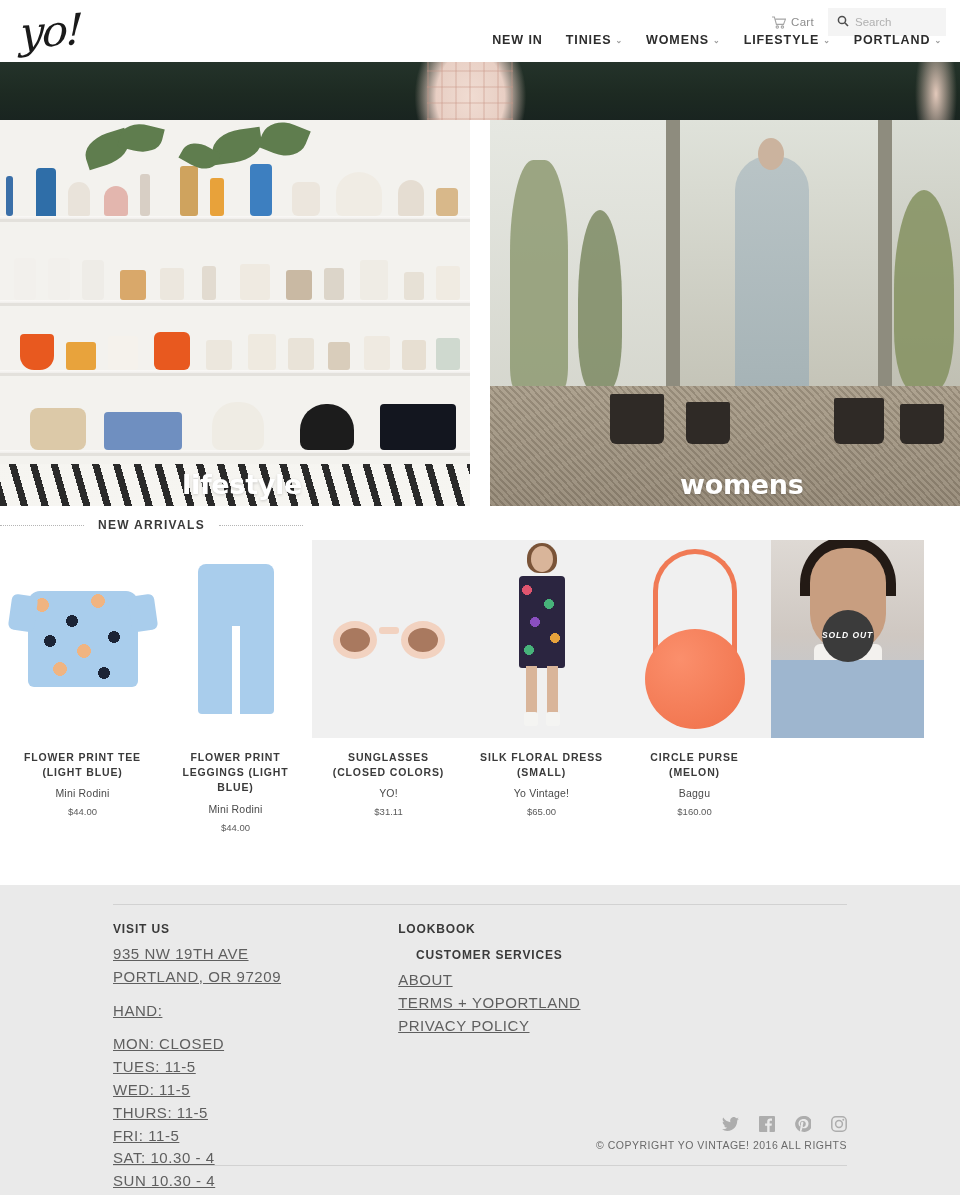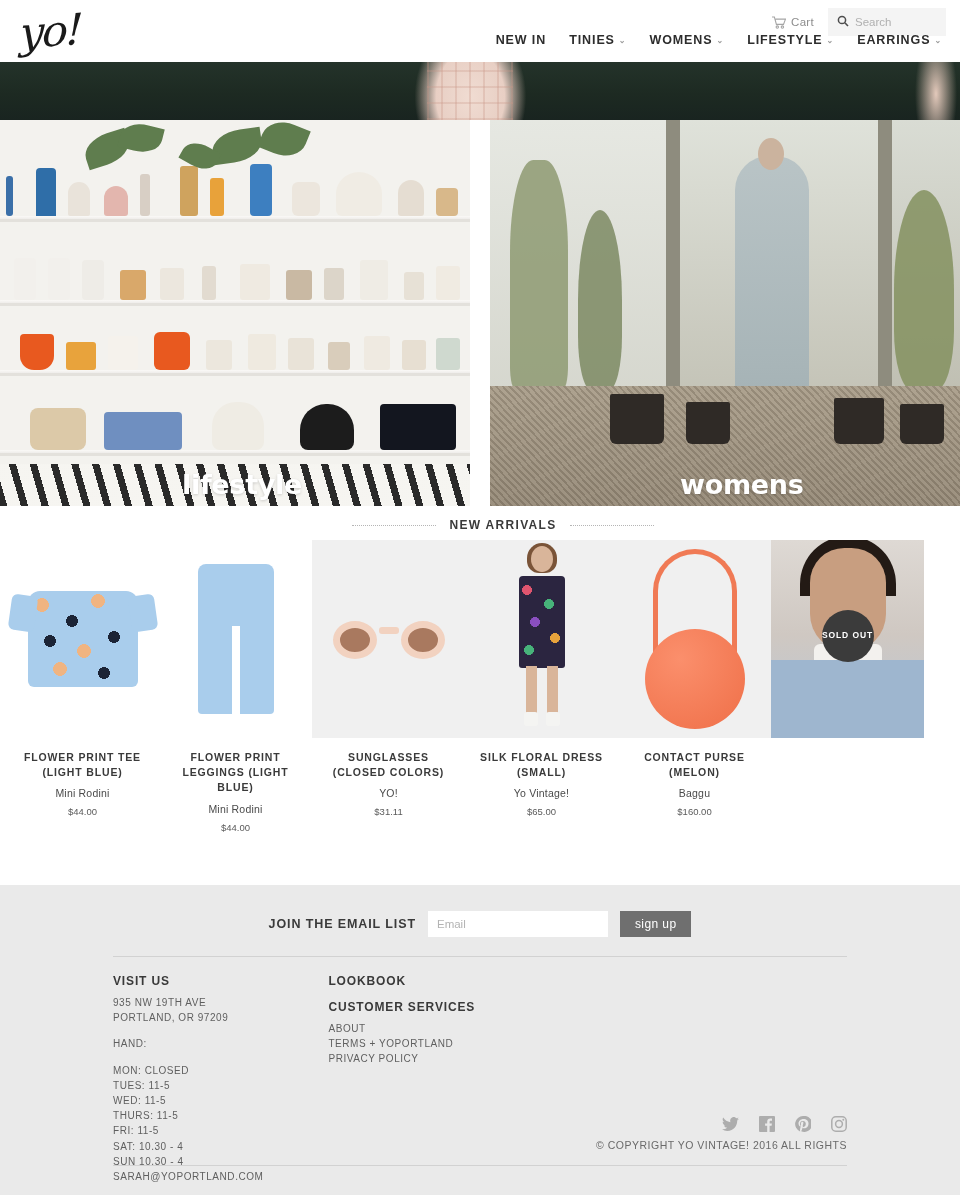--- a/index.html
+++ b/index.html
@@ -201,25 +201,24 @@
     position: absolute;
     background: #6e7a55;
     border-radius: 50% 50% 30% 30%;
     opacity: .85;
   }
 
   
   .arrivals-head {
     display: flex;
     align-items: center;
-    justify-content: center;
+    justify-content: flex-start;
     gap: 14px;
     margin-top: 9px;
     height: 20px;
-    margin-left: 46px;
   }
   .dotline {
     width: 84px;
     border-top: 1px dotted #b5b5b5;
     height: 0;
   }
   .arrivals-title {
     font-size: 12px;
     font-weight: bold;
     letter-spacing: 1.3px;
@@ -270,20 +269,21 @@
     flex-direction: column;
     align-items: center;
     justify-content: center;
     font-size: 8.5px;
     font-weight: bold;
     letter-spacing: .9px;
     line-height: 1.35;
     left: 50%;
     transform: translateX(-50%);
     top: 70px;
+    font-style: italic;
   }
 
   
   .art { position: relative; }
   .tee {
     width: 110px; height: 96px;
     background: #a9cdec;
     border-radius: 12px 12px 6px 6px;
     position: relative;
   }
@@ -430,24 +430,25 @@
   }
   .fcol-head {
     font-size: 12px;
     font-weight: bold;
     letter-spacing: .85px;
     color: #3a3a3a;
     margin-bottom: 7px;
   }
   .fcol-head.spaced { margin-top: 12px; text-align: center; }
   .fline {
-    font-size: 10px;
+    font-size: 15px;
     letter-spacing: .55px;
     color: #5f5f5f;
     line-height: 1.52;
+    text-decoration: underline;
   }
   .fline.gap { margin-top: 11px; }
   .fline.link { color: #5f5f5f; }
   .socials {
     position: absolute;
     right: 113px;
     bottom: 63px;
     display: flex;
     gap: 20px;
     align-items: center;
@@ -506,21 +507,21 @@
     </div>
     <div class="nav-item">
       <span>WOMENS</span>
       <span class="caret">⌄</span>
     </div>
     <div class="nav-item">
       <span>LIFESTYLE</span>
       <span class="caret">⌄</span>
     </div>
     <div class="nav-item">
-      <span>EARRINGS</span>
+      <span>PORTLAND</span>
       <span class="caret">⌄</span>
     </div>
   </nav>
 </div>
 
 <div class="hero">
   <div class="hero-bg"></div>
   <div class="hero-plaid"></div>
 </div>
 
@@ -679,46 +680,41 @@
   </div>
 
   <div class="product">
     <div class="product-img-wrap boxed">
       <div class="purse-art art">
         <div class="purse-strap"></div>
           <div class="purse-circle"></div>
       </div>
     </div>
     <div class="product-info">
-      <div class="p-title">CONTACT PURSE (MELON)</div>
+      <div class="p-title">CIRCLE PURSE (MELON)</div>
       <div class="p-vendor">Baggu</div>
       <div class="p-price">$160.00</div>
     </div>
   </div>
 
   <div class="product">
     <div class="product-img-wrap boxed">
       <div class="earring-model">
         <div class="em-hair"></div>
           <div class="em-face"></div>
         <div class="em-collar"></div>
           <div class="em-denim"></div>
       </div>
       <div class="soldout-badge">SOLD OUT</div>
     </div>
   </div>
 </div>
 
 <div class="footer">
 
-  <div class="newsletter">
-    <div class="nl-label">JOIN THE EMAIL LIST</div>
-    <input class="nl-input" type="text" placeholder="Email" style="">
-    <button class="nl-button">sign up</button>
-  </div>
 
   <div class="footer-rule"></div>
 
   <div class="foot-cols">
 
     <div>
       <div class="fcol-head">VISIT US</div>
       <div class="fline">935 NW 19TH AVE</div>
       <div class="fline">PORTLAND, OR 97209</div>
       <div class="fline gap">HAND:</div>

